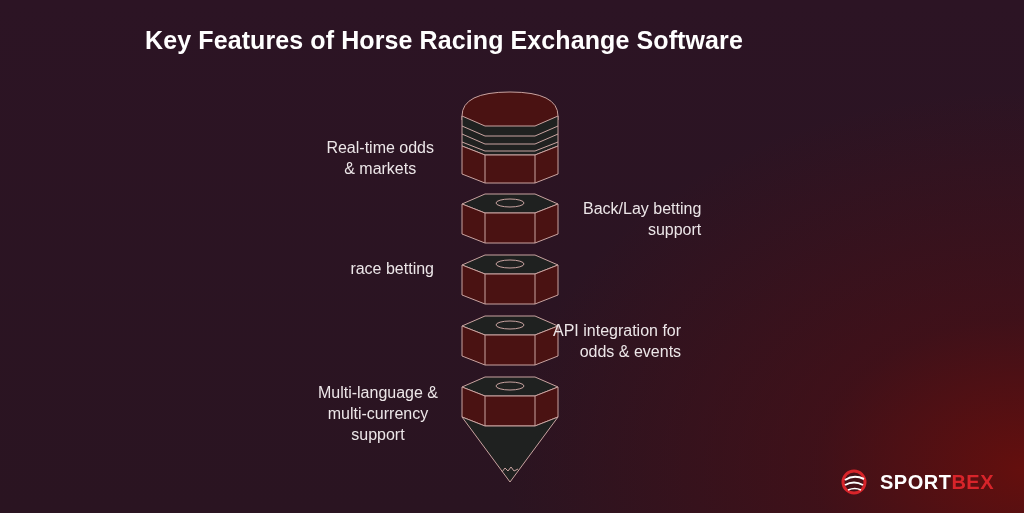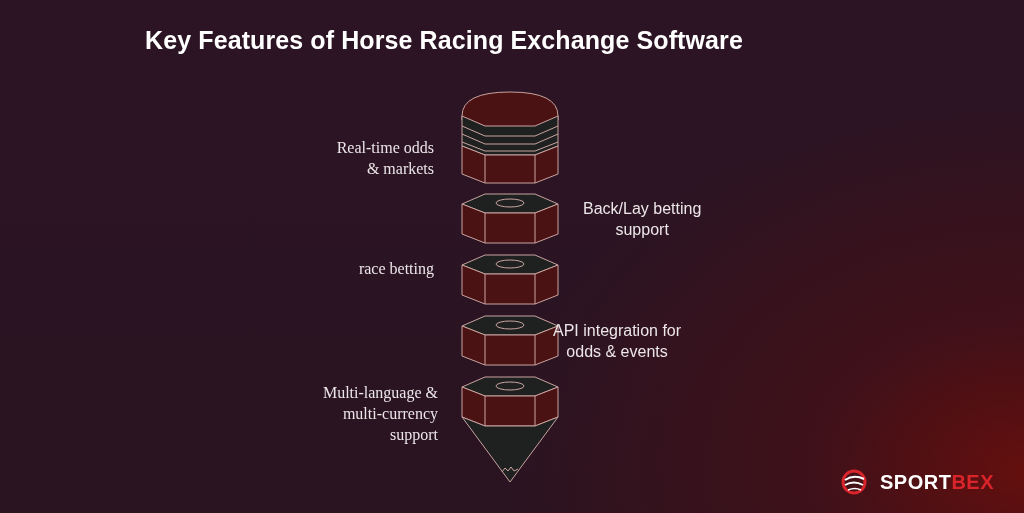--- a/index.html
+++ b/index.html
@@ -11,22 +11,22 @@
     font-family: "Liberation Sans", "DejaVu Sans", sans-serif;
     color:#e8e2e4;
   }
   .title {
     position:absolute; left:0; top:26px; width:888px; text-align:center;
     font-size:25px; font-weight:bold; color:#ffffff; letter-spacing:0.1px;
   }
   .label {
     position:absolute; font-size:16px; line-height:21px; color:#ece6e8;
   }
-  .label.left { text-align:right;font-family:Liberation Serif, serif; }
-  .label.right { text-align:center; }
+  .label.left { text-align:center; }
+  .label.right { text-align:right; }
   .label span { display:block; white-space:nowrap; }
   svg.pencil { position:absolute; left:0; top:0; }
   .logo {
     position:absolute; left:840px; top:468px; height:28px;
     display:flex; align-items:center; gap:12px;
   }
   .logo .mark { width:28px; height:28px; }
   .logo .word { font-size:20px; font-weight:bold; letter-spacing:0.5px; }
   .logo .w1 { color:#ffffff; }
   .logo .w2 { color:#d8242a; }

